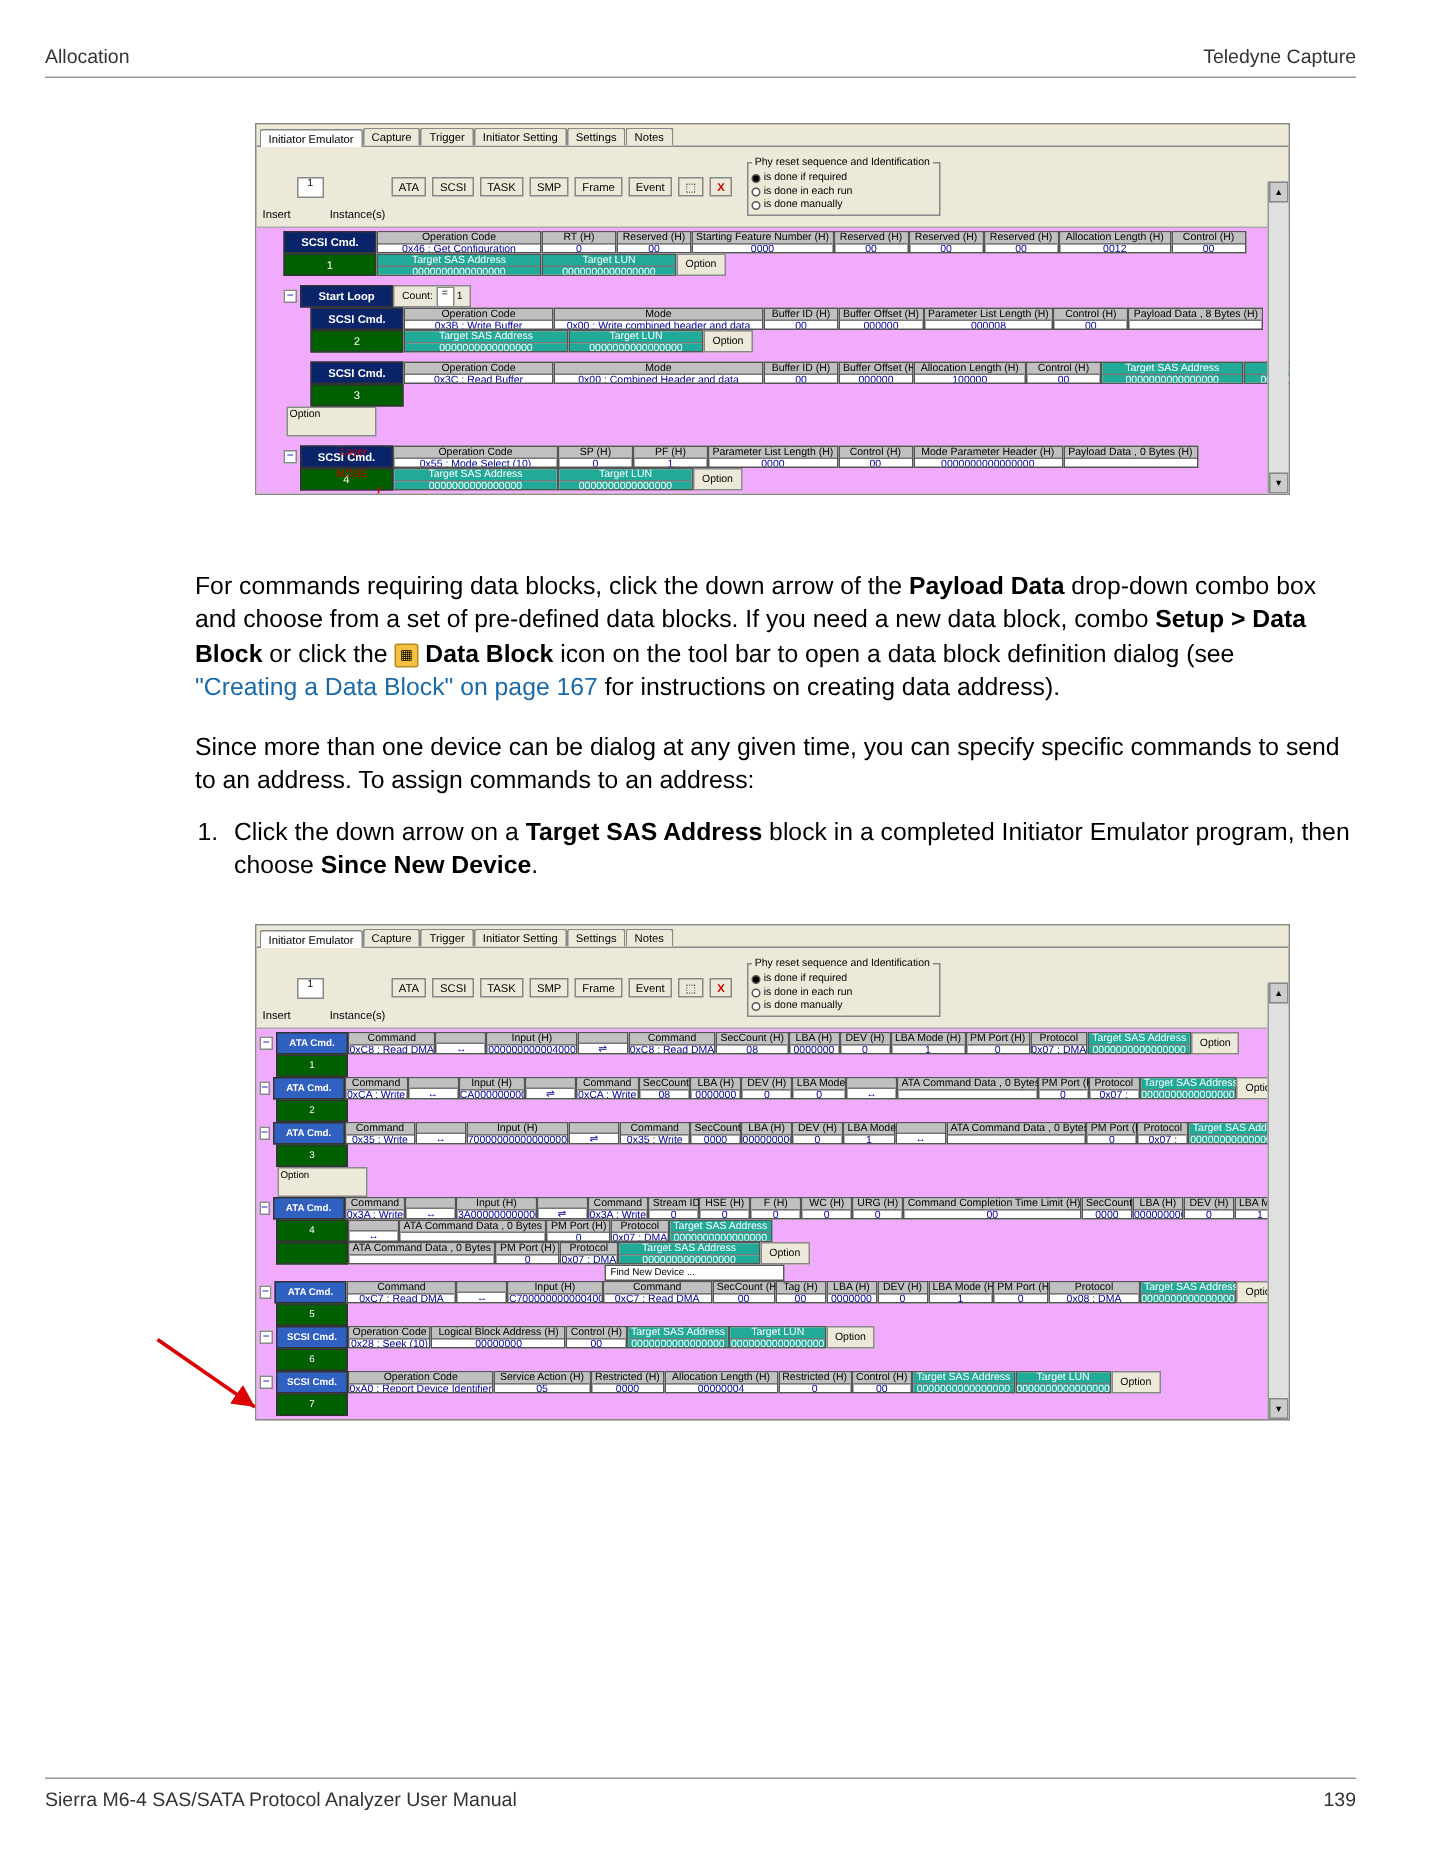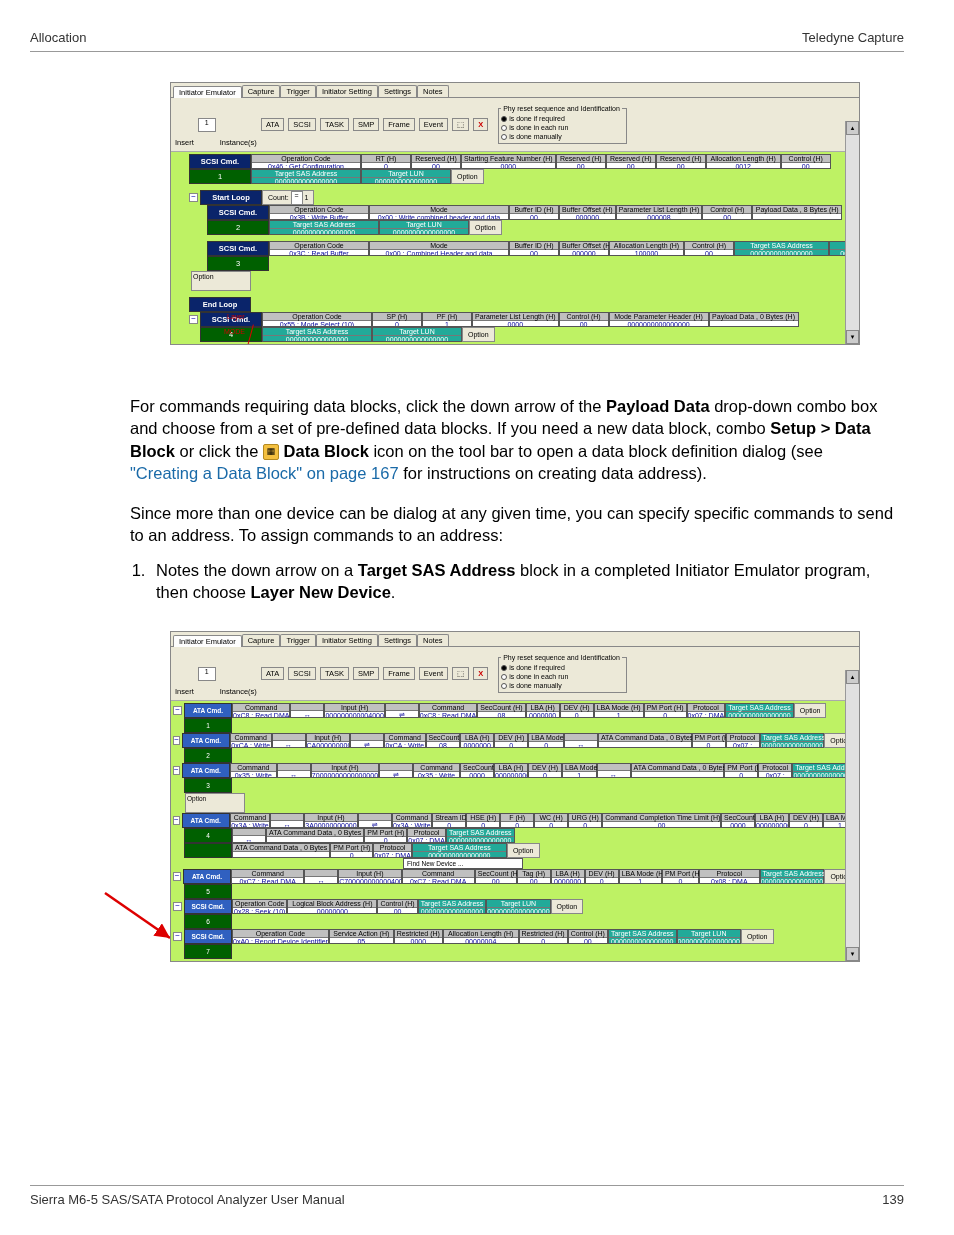--- a/index.html
+++ b/index.html
@@ -80,21 +80,21 @@
     padding: 2px 4px 2px 2px;
     font-size: 7px;
     margin-left: 6px;
   }
   .phy-box legend { font-size: 7px; padding: 0 2px; }
   .radio-row { display: flex; align-items: center; gap: 2px; line-height: 9px; }
   .radio-dot { width: 6px; height: 6px; border: 1px solid #555; border-radius: 50%; background: #fff; }
   .radio-dot.sel { background: #000; }
 
   .grid {
-    background: #bef264;
+    background: #f0abfc;
     padding: 2px;
   }
   .row { display: flex; align-items: stretch; }
   .lbl-cell {
     background: #0a246a;
     color: #fff;
     font-weight: bold;
     padding: 1px 4px;
     border: 1px solid #333;
     display: flex; align-items: center; justify-content: center;
@@ -417,23 +417,20 @@
       </div>
       <div class="row indent">
         <div class="lbl-idx">3</div>
       </div>
 
       <div class="optbox indent">
           <div style="font-size:7px;padding:1px">Option</div>
         </div>
       <div class="gap-strip"></div>
 
-      <div class="row indent3">
-        <div class="lbl-cell" style="background:#0a246a">End Loop</div>
-      </div>
 
       <div class="row indent3">
         <div class="minus">−</div>
         <div class="lbl-cell">
           <span>SCSI Cmd.</span>
         </div>
         <div style="position:relative;width:0">
           <span style="position:absolute;left:-35px;top:1px;color:#c00;font-size:7px">Layer</span>
         </div>
         <div class="field" style="min-width:110px">
@@ -498,21 +495,21 @@
     <p>
       <span>For commands requiring data blocks, click the down arrow of the </span><b>Payload Data</b><span> drop-down combo box and choose from a set of pre-defined data blocks. If </span>
       <span>you need a new data block, combo </span><b>Setup &gt; Data Block</b><span> or click the </span>
       <span class="icon-db">▦</span>
       <b>Data Block</b><span> icon on the tool bar to open a data block definition dialog (see </span><span class="link">"Creating a Data Block" on page 167</span><span> for instructions on creating data address).</span>
     </p>
     <p>Since more than one device can be dialog at any given time, you can specify specific commands to send to an address. To assign commands to an address:</p>
   </div>
   <ol class="steps">
     <li>
-      <span>Notes the down arrow on a </span><b>Target SAS Address</b><span> block in a completed Initiator Emulator program, then choose </span><b>Layer New Device</b><span>.</span>
+      <span>Click the down arrow on a </span><b>Target SAS Address</b><span> block in a completed Initiator Emulator program, then choose </span><b>Since New Device</b><span>.</span>
     </li>
   </ol>
 
   <div class="red-arrow" style="left:100px; top:888px;">
     <svg width="80" height="60">
         <defs>
           <marker id="ah" markerWidth="8" markerHeight="8" refX="6" refY="3" orient="auto">
             <path d="M0,0 L6,3 L0,6 Z" fill="#d00"></path>
           </marker>
         </defs>
@@ -987,16 +984,16 @@
         </div>
     </div>
 
     <div class="vscroll">
       <div class="arr">▴</div>
       <div class="arr bot">▾</div>
     </div>
   </div>
 
   <div class="footer">
-    <span>Sierra M6-5 SAS/SATA Protocol Analyzer User Manual</span>
+    <span>Sierra M6-4 SAS/SATA Protocol Analyzer User Manual</span>
     <span>139</span>
   </div>
 </div>
 
 </body></html>

